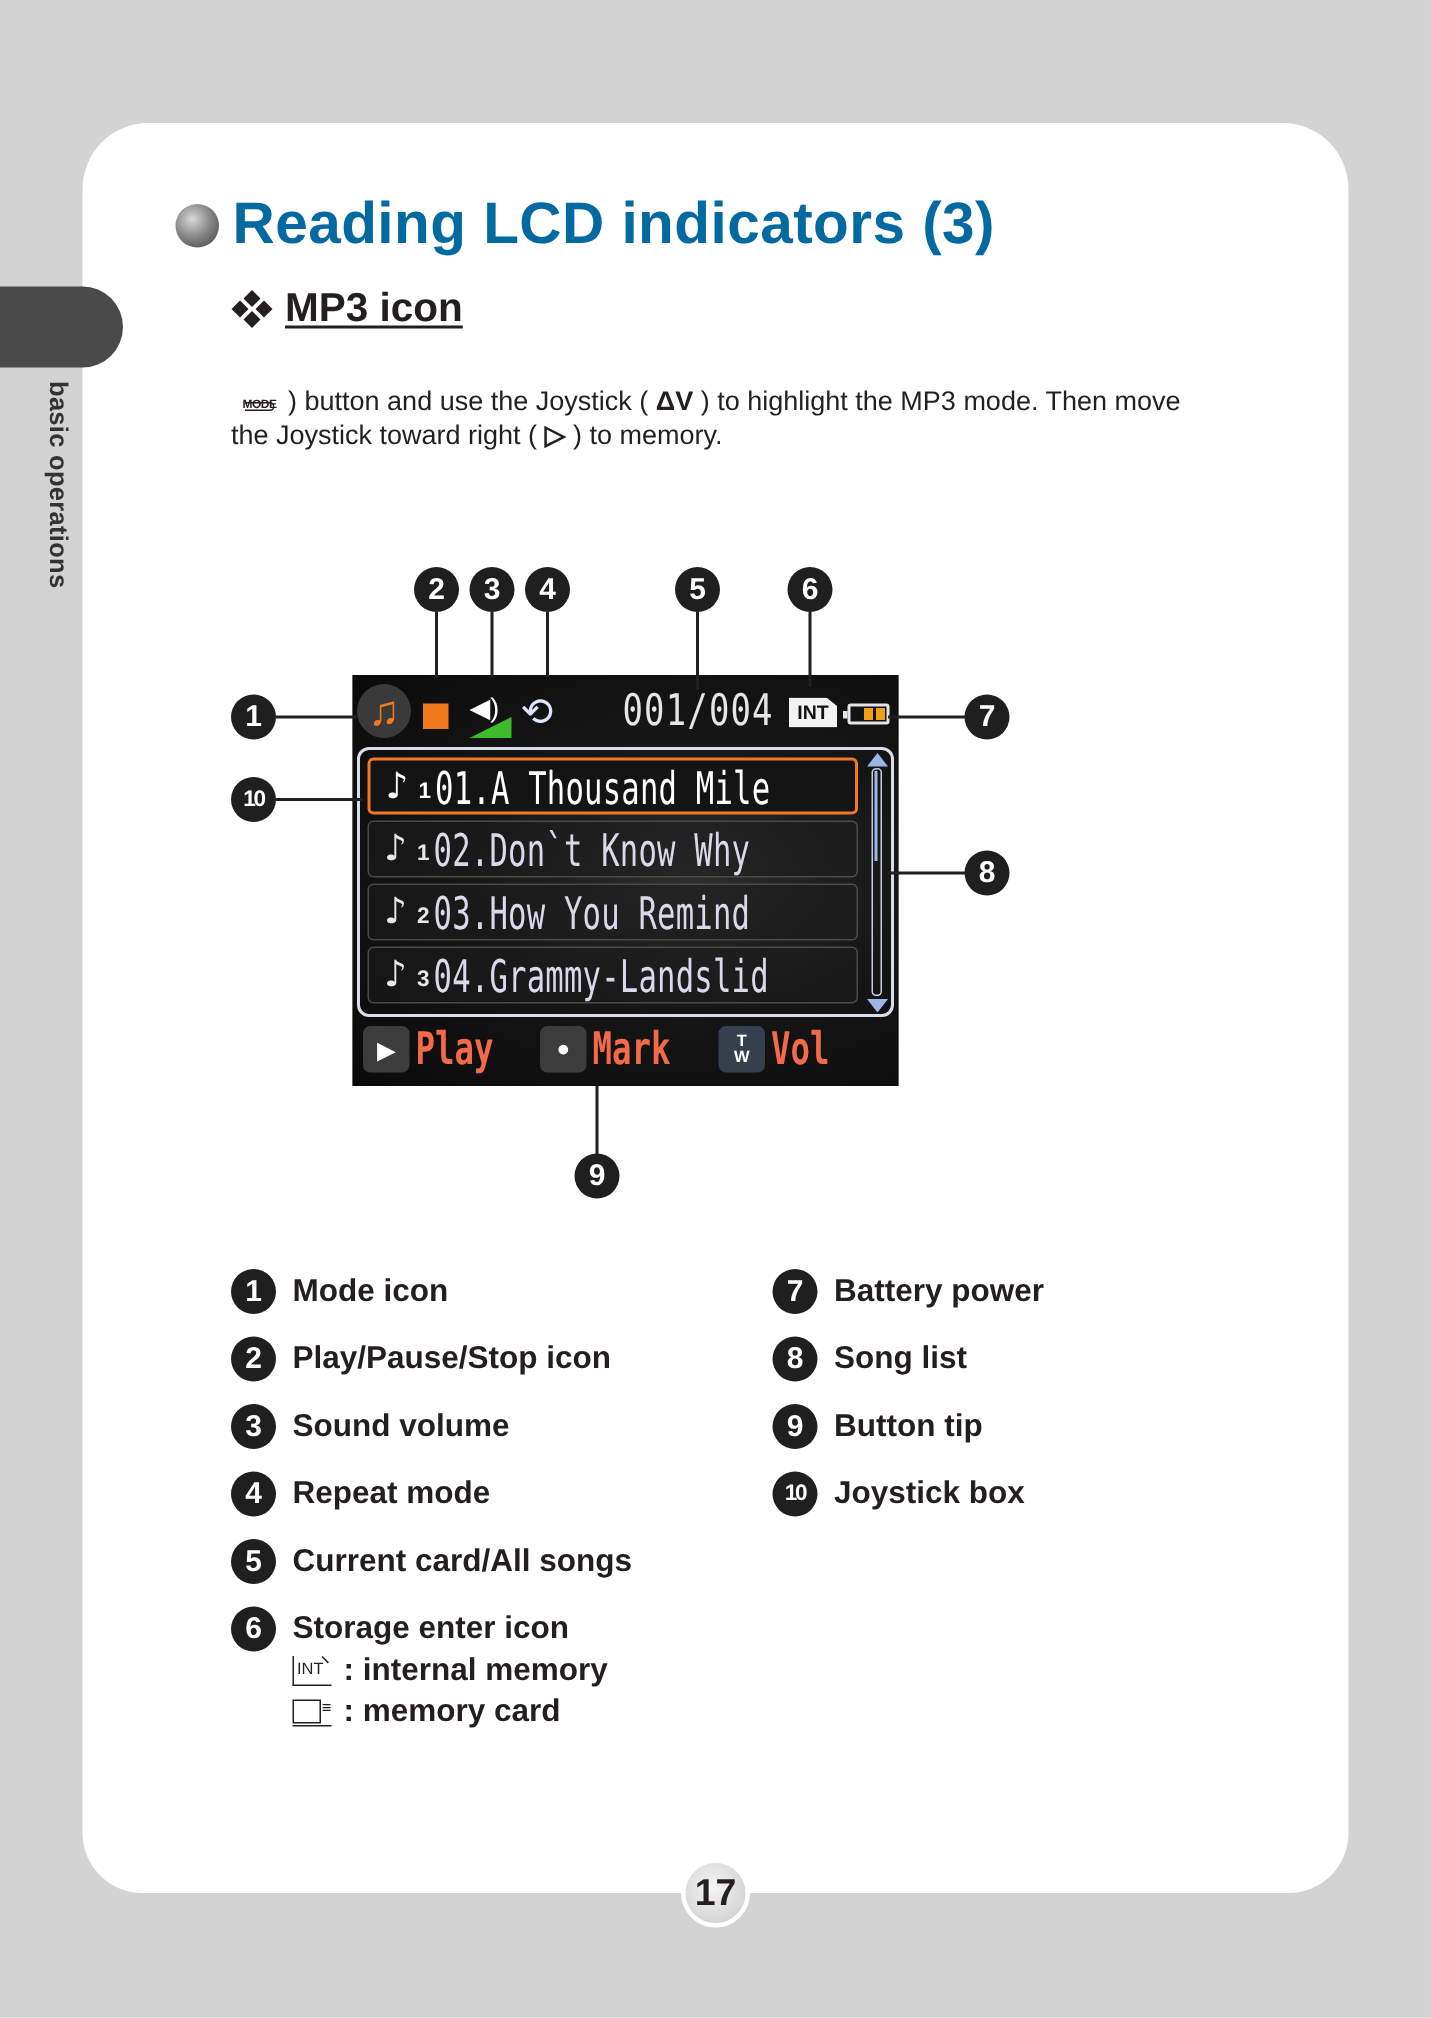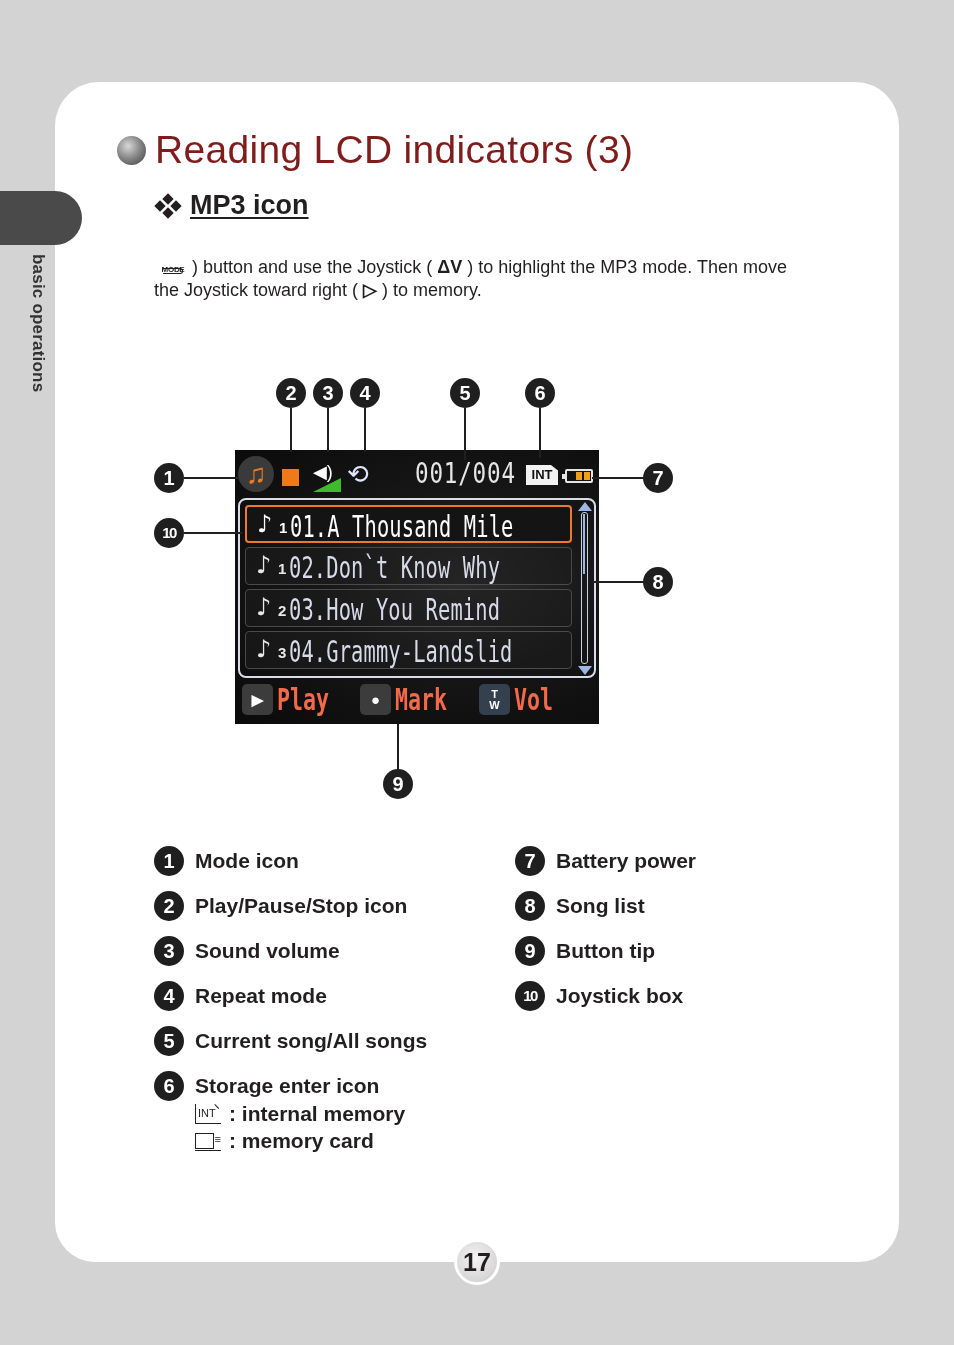--- a/index.html
+++ b/index.html
@@ -7,21 +7,21 @@
   body { background: #d3d3d3; position: relative; font-family: "Liberation Sans", sans-serif; color: #231f20; }
 
   .page { position: absolute; left: 55px; top: 82px; width: 844px; height: 1180px; background: #ffffff; border-radius: 44px 44px 40px 40px; }
 
   .tab { position: absolute; left: 0; top: 191px; width: 82px; height: 54px; background: #4a4a4a; border-radius: 0 27px 27px 0; }
   .side-label { position: absolute; left: 26px; top: 254px; width: 22px; height: 180px; }
   .side-label span { position: absolute; left: 0; top: 0; transform-origin: 0 0; transform: translate(22px, 0) rotate(90deg); white-space: nowrap; font-weight: bold; font-size: 17px; color: #333333; letter-spacing: 0.2px; }
 
   .title-row { position: absolute; left: 117px; top: 128px; display: flex; align-items: center; }
   .bullet-ball { width: 29px; height: 29px; border-radius: 50%; background: radial-gradient(circle at 38% 35%, #d8d8d8 0%, #8a8a8a 45%, #3c3c3c 100%); margin-right: 9px; }
-  .title { font-size: 39px; font-weight: normal; color: #7f1d1d; letter-spacing: 0.3px; }
+  .title { font-size: 39px; font-weight: bold; color: #0369a1; letter-spacing: 0.3px; }
 
   .sub-row { position: absolute; left: 154px; top: 190px; display: flex; align-items: center; }
   .diamond-icon { width: 28px; height: 22px; position: relative; margin-right: 8px; }
   .diamond-icon i { position: absolute; width: 8px; height: 8px; background: #231f20; transform: rotate(45deg); }
   .subtitle { font-size: 27px; font-weight: bold; text-decoration: underline; text-underline-offset: 3px; color: #231f20; }
 
   .intro { position: absolute; left: 154px; top: 256px; width: 650px; font-size: 18px; line-height: 23px; color: #231f20; }
   .mode-icon { display: inline-block; width: 28px; height: 18px; vertical-align: -3px; position: relative; }
   .mode-icon b { position: absolute; top: 0; left: 0; width: 28px; font-size: 8px; font-weight: bold; text-align: center; letter-spacing: -0.3px; }
   .mode-icon i { position: absolute; left: 4px; top: 10px; width: 20px; height: 6px; border: 1.5px solid #231f20; border-left: none; border-radius: 0 3px 3px 0; }
@@ -207,21 +207,21 @@
 <div class="legend-item" style="left:154px;top:936px;">
   <div class="num">3</div>
   <span class="text">Sound volume</span>
 </div>
 <div class="legend-item" style="left:154px;top:981px;">
   <div class="num">4</div>
   <span class="text">Repeat mode</span>
 </div>
 <div class="legend-item" style="left:154px;top:1026px;">
   <div class="num">5</div>
-  <span class="text">Current song/All songs</span>
+  <span class="text">Current card/All songs</span>
 </div>
 <div class="legend-item" style="left:154px;top:1071px;">
   <div class="num">6</div>
   <span class="text">Storage enter icon</span>
 </div>
 <div class="storage-sub" style="top:1102px;">
   <span class="icon-int">INT</span>
   <span>: internal memory</span>
 </div>
 <div class="storage-sub" style="top:1129px;">

